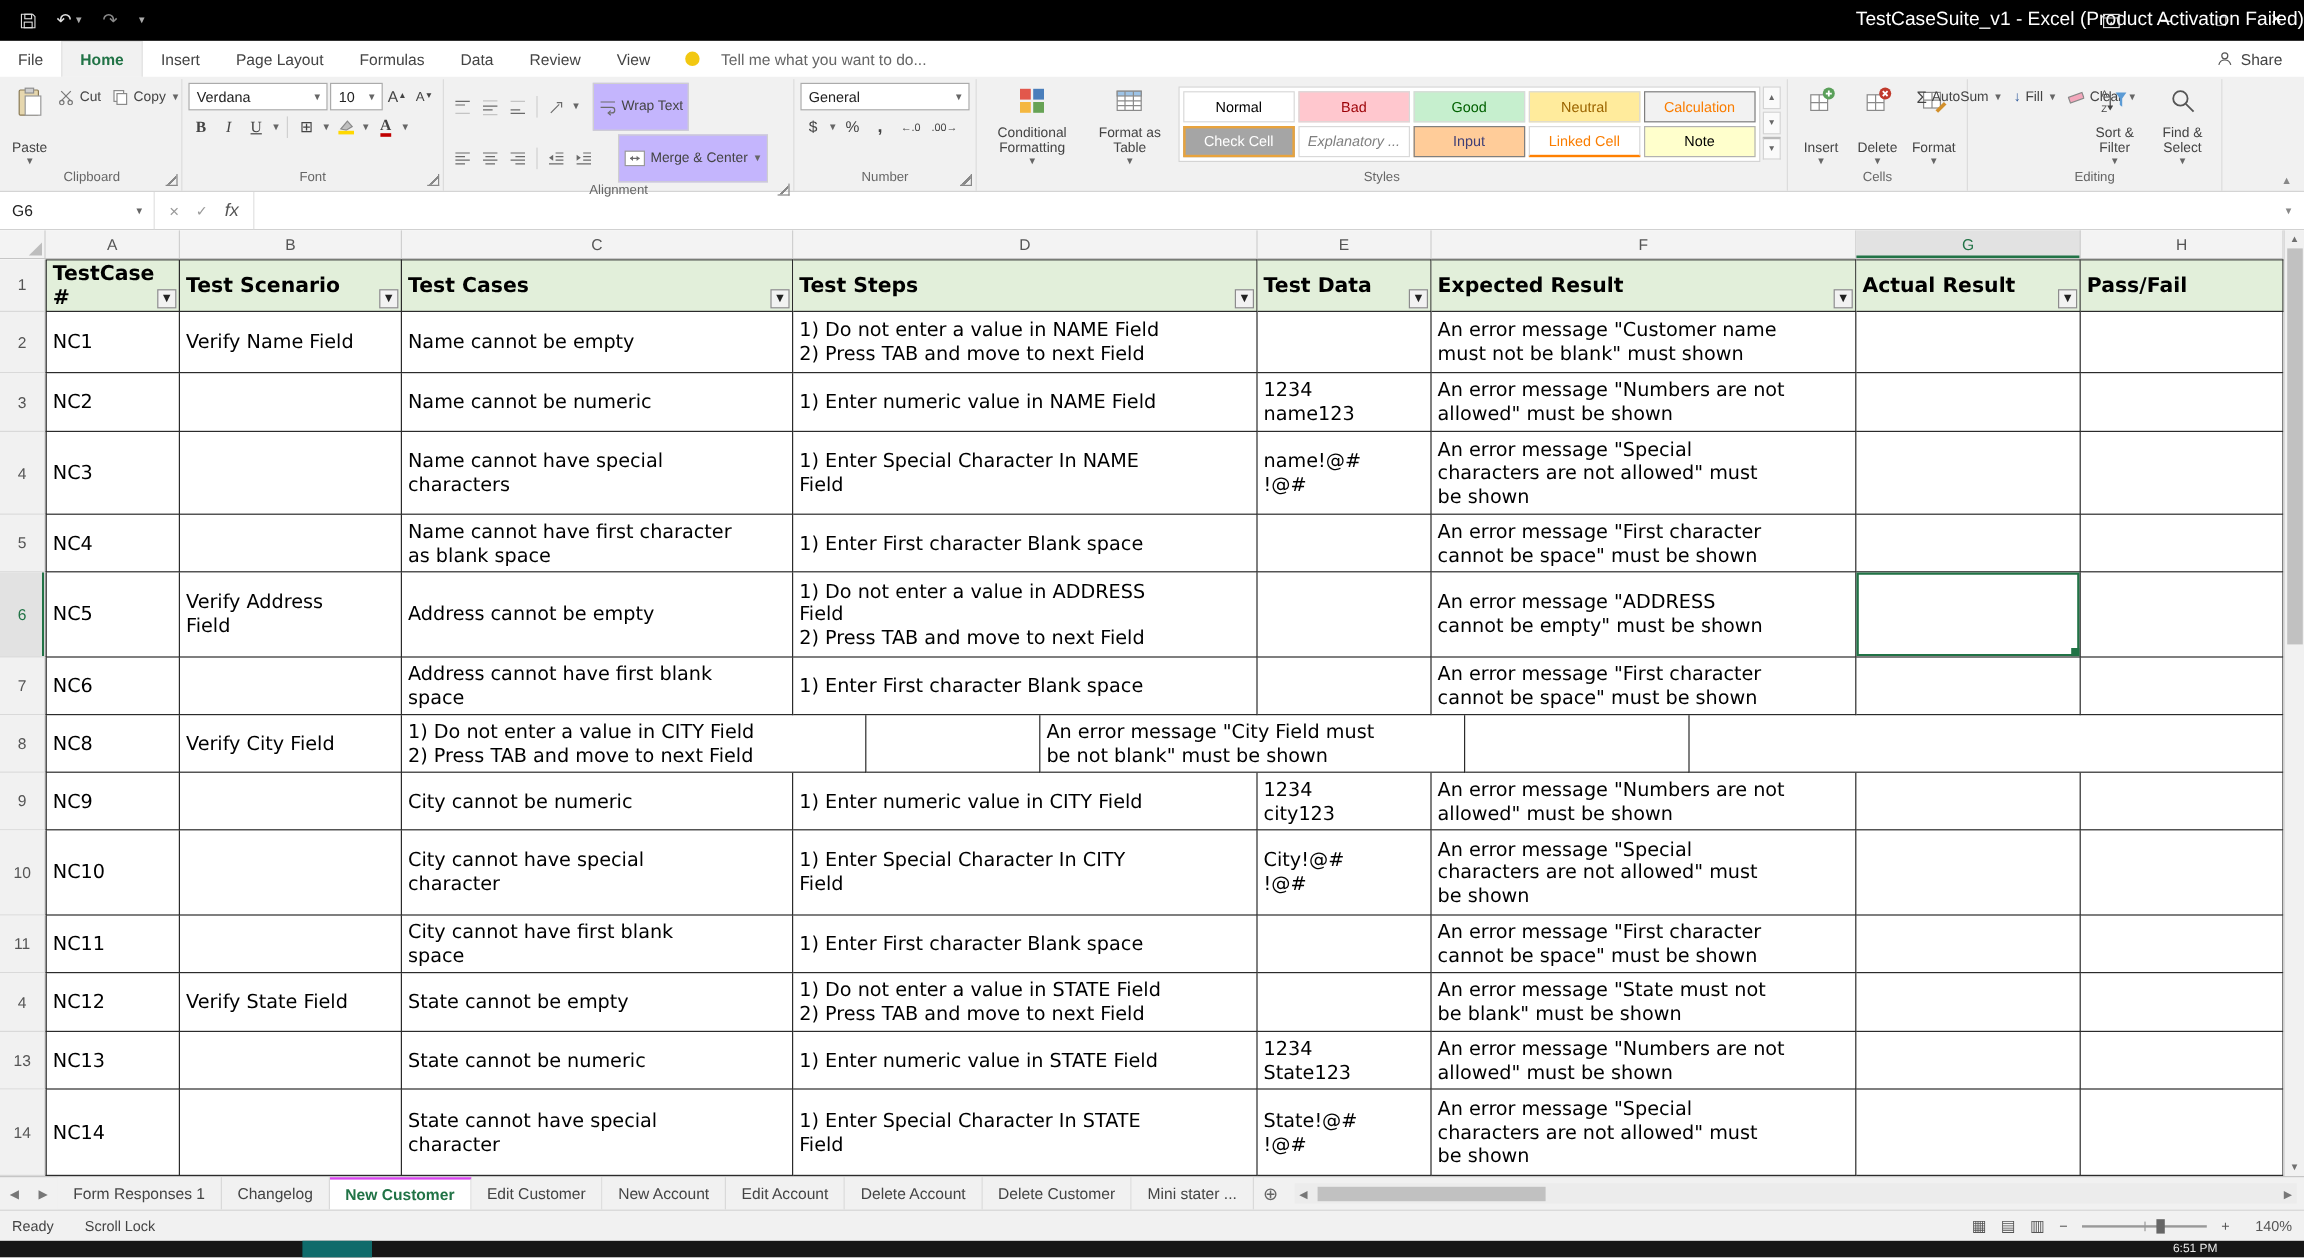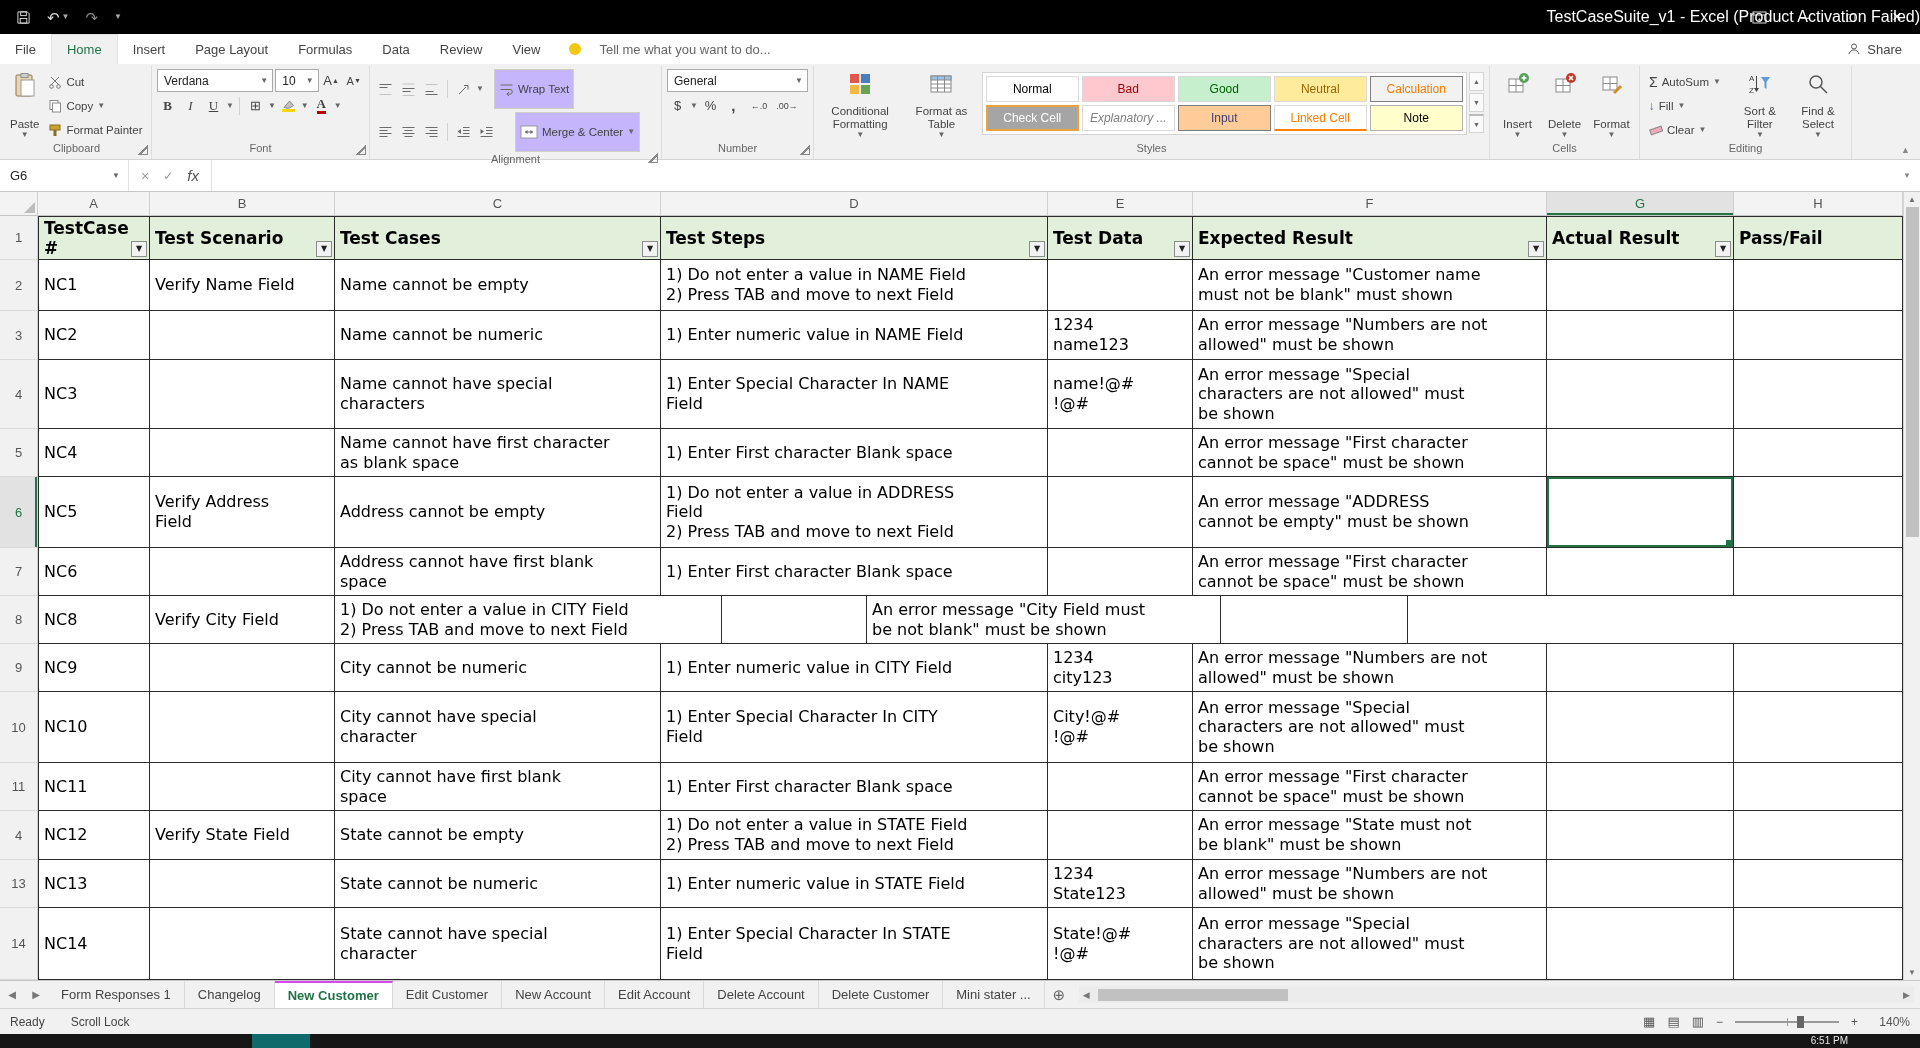--- a/index.html
+++ b/index.html
@@ -13,34 +13,34 @@
 .qbtn{display:flex;align-items:center;gap:2px;font-size:15px;line-height:1;color:#ddd}
 .qbtn .mini{font-size:8px;color:#aaa}
 .dim{color:#8a8a8a}
 .title{position:absolute;left:0;right:0;text-align:right;color:#fff;font-size:16px}
 .win-controls{margin-left:auto;display:flex;height:100%;z-index:2}
 .win-btn{width:46px;display:flex;align-items:center;justify-content:center;color:#fff;font-size:13px}
 
 
 .tabrow{height:30px;background:#fff;display:flex;align-items:stretch;font-size:13px;color:#444;flex:0 0 auto}
 .rtab{display:flex;align-items:center;padding:0 15px}
-.rtab.active{color:#217346;font-weight:normal;background:#f1f1f1;border:1px solid #e1e1e1;border-bottom:none}
+.rtab.active{color:#217346;font-weight:bold;background:#f1f1f1;border:1px solid #e1e1e1;border-bottom:none}
 .tellme{display:flex;align-items:center;gap:18px;padding:0 14px;color:#666}
 .bulb{width:12px;height:12px;border-radius:50%;background:#f2c811;display:inline-block}
 .share{margin-left:auto;display:flex;align-items:center;gap:6px;padding:0 18px;color:#444}
 
 
 .ribbon{height:96px;background:#f1f1f1;display:flex;align-items:stretch;padding:2px 0 0 2px;border-bottom:1px solid #d4d4d4;position:relative;flex:0 0 auto}
 .rgroup{display:flex;flex-direction:column;border-right:1px solid #dcdcdc;flex:0 0 auto}
 .rg-content{flex:1;display:flex;align-items:stretch;padding:3px 5px 0 5px;gap:2px}
 .rg-label{height:18px;font-size:11px;color:#666;text-align:center;position:relative;line-height:15px}
 .launcher{position:absolute;right:3px;bottom:4px;width:10px;height:10px;border-right:1px solid #888;border-bottom:1px solid #888;background:linear-gradient(135deg,transparent 55%,#888 55%,#888 70%,transparent 70%)}
 .bigbtn{display:flex;flex-direction:column;align-items:center;justify-content:space-between;padding:3px 3px 2px;font-size:11.5px;color:#444;text-align:center;line-height:1.15}
 .bigbtn .lbl{display:flex;flex-direction:column;align-items:center}
-.scol{display:flex;flex-direction:column;justify-content:flex-end;gap:1px}
+.scol{display:flex;flex-direction:row;justify-content:center;gap:1px}
 .sbtn{display:flex;align-items:center;gap:4px;height:23px;padding:0 4px;font-size:11.5px;color:#444;white-space:nowrap}
 .rcol{display:flex;flex-direction:column;gap:3px;width:100%}
 .rrow{display:flex;align-items:center;gap:2px}
 .combo{background:#fff;border:1px solid #ababab;height:23px;display:flex;align-items:center;justify-content:space-between;font-size:12px;color:#222;padding:0 4px 0 6px;gap:4px}
 .dd{font-size:8px;color:#666;line-height:1}
 .isq{width:21px;height:21px;display:flex;align-items:center;justify-content:center;font-size:13px;color:#444}
 .vsep{width:1px;height:18px;background:#d0d0d0;margin:0 3px}
 .fc{border-bottom:3px solid #c00000;line-height:1.1;font-weight:bold;font-family:"Liberation Serif",serif}
 .wrapbtn,.mergebtn{border:1px solid #cfcfcf;background:#c4b5fd;height:40px}
 

